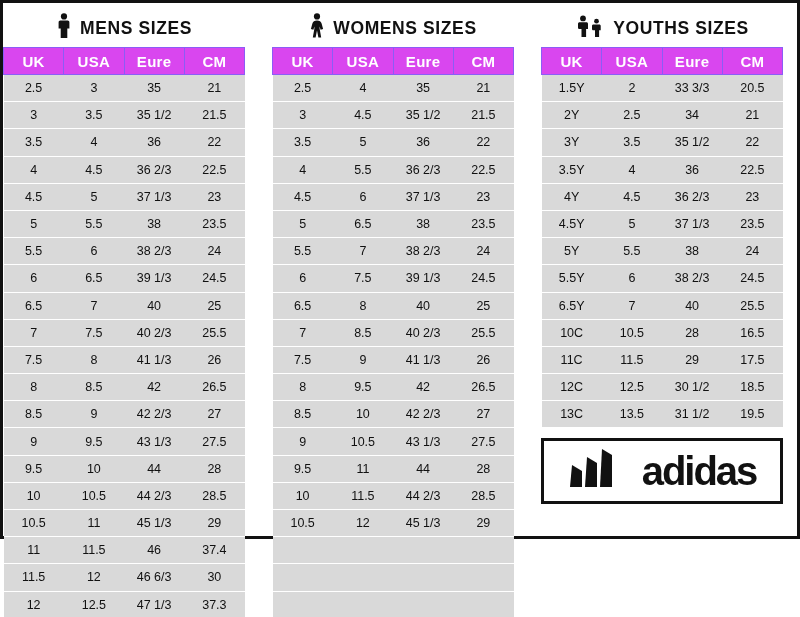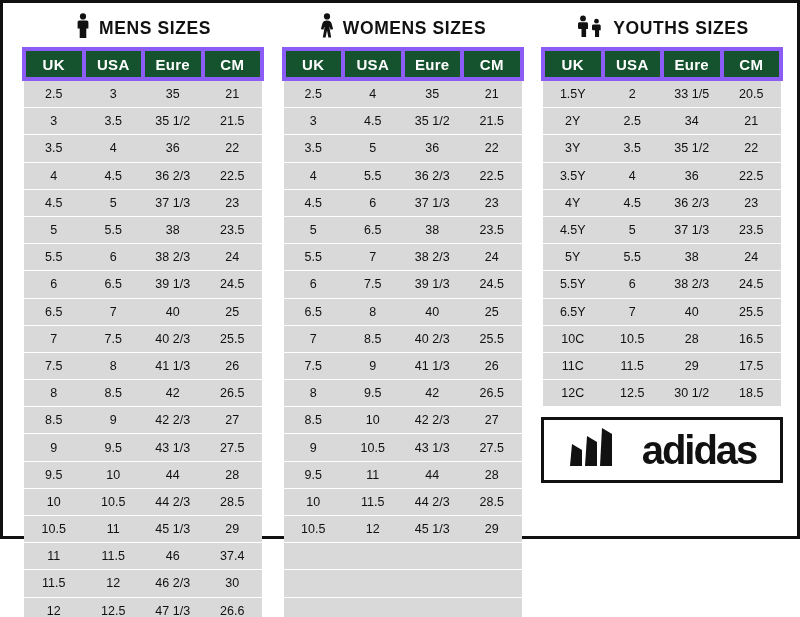--- a/index.html
+++ b/index.html
@@ -14,21 +14,21 @@
     color: #111111;
     overflow: hidden;
   }
   .page {
     position: relative;
     width: 800px;
     height: 539px;
     box-sizing: border-box;
     border: 3px solid #111111;
     background: #ffffff;
-    padding: 10px 14px 8px 19px;
+    padding: 10px 14px 8px 0;
   }
   .columns {
     display: flex;
     justify-content: space-between;
     align-items: flex-start;
     gap: 14px;
   }
   .col {
     width: 242px;
     display: flex;
@@ -49,27 +49,27 @@
     color: #111111;
     white-space: nowrap;
   }
   .icon-person { display: block; }
   table.size-table {
     width: 100%;
     border-collapse: collapse;
     table-layout: fixed;
   }
   table.size-table th {
-    background: #14532d;
+    background: #d946ef;
     color: #ffffff;
     font-size: 15px;
     font-weight: bold;
     height: 24px;
     text-align: center;
-    border: 4px solid #8b5cf6;
+    border: 1px solid #8b5cf6;
     letter-spacing: 0.3px;
   }
   table.size-table td {
     background: #d9d9d9;
     color: #111111;
     font-size: 12.5px;
     height: 24.2px;
     text-align: center;
     border: 1px solid #ffffff;
     border-left: none;
@@ -231,28 +231,28 @@
             </tr>
             <tr>
               <td>11</td>
               <td>11.5</td>
               <td>46</td>
               <td>37.4</td>
             </tr>
             <tr>
               <td>11.5</td>
               <td>12</td>
-              <td>46 2/3</td>
+              <td>46 6/3</td>
               <td>30</td>
             </tr>
             <tr>
               <td>12</td>
               <td>12.5</td>
               <td>47 1/3</td>
-              <td>26.6</td>
+              <td>37.3</td>
             </tr>
           </tbody>
       </table>
     </div>
 
     <div class="col">
       <div class="col-title">
         <span class="icon-person">
           <svg width="16" height="26" viewBox="0 0 16 26">
             <circle cx="8" cy="3.4" r="3.1" fill="#111"></circle>
@@ -413,21 +413,21 @@
             <th>UK</th>
             <th>USA</th>
             <th>Eure</th>
             <th>CM</th>
           </tr>
         </thead>
         <tbody>
             <tr>
               <td>1.5Y</td>
               <td>2</td>
-              <td>33 1/5</td>
+              <td>33 3/3</td>
               <td>20.5</td>
             </tr>
             <tr>
               <td>2Y</td>
               <td>2.5</td>
               <td>34</td>
               <td>21</td>
             </tr>
             <tr>
               <td>3Y</td>
@@ -481,20 +481,26 @@
               <td>11C</td>
               <td>11.5</td>
               <td>29</td>
               <td>17.5</td>
             </tr>
             <tr>
               <td>12C</td>
               <td>12.5</td>
               <td>30 1/2</td>
               <td>18.5</td>
+            </tr>
+            <tr>
+              <td>13C</td>
+              <td>13.5</td>
+              <td>31 1/2</td>
+              <td>19.5</td>
             </tr>
           </tbody>
       </table>
 
       <div class="logo-box">
         <span class="logo-mark">
           <svg width="52" height="40" viewBox="0 0 52 40">
             <polygon points="2,38 14,38 14,22 4,16" fill="#111"></polygon>
             <polygon points="17,38 29,38 29,14 19,8" fill="#111"></polygon>
             <polygon points="32,38 44,38 44,6 34,0" fill="#111"></polygon>

